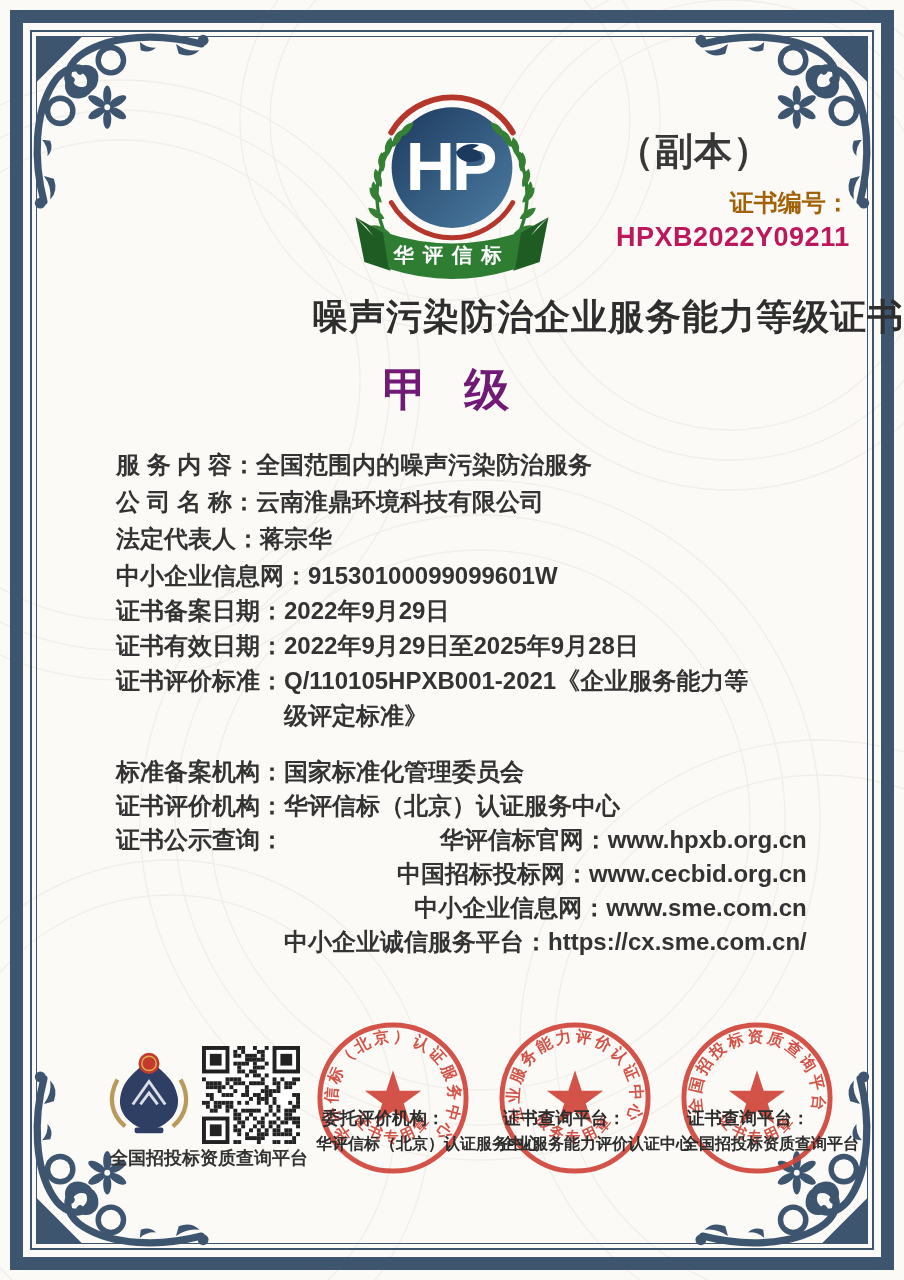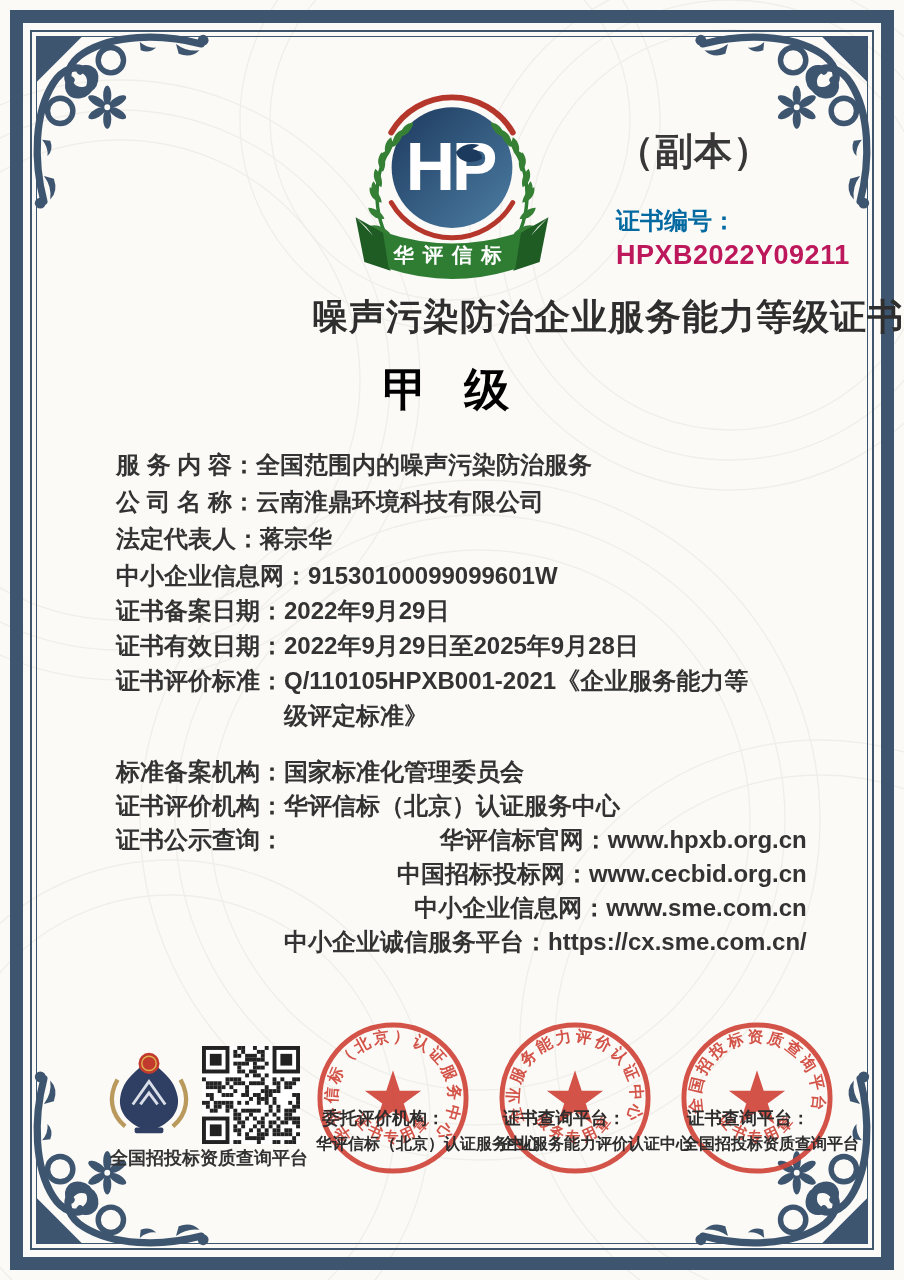--- a/index.html
+++ b/index.html
@@ -12,27 +12,27 @@
   .corner{position:absolute;width:190px;height:190px;pointer-events:none;}
   .corner.tl{left:24px;top:24px;}
   .corner.tr{right:24px;top:24px;transform:scaleX(-1);}
   .corner.bl{left:24px;bottom:24px;transform:scaleY(-1);}
   .corner.br{right:24px;bottom:24px;transform:scale(-1,-1);}
   .pattern{position:absolute;inset:0;opacity:.75;pointer-events:none;}
   
   .logo{position:absolute;left:340px;top:88px;width:224px;height:198px;}
   .copy-block{position:absolute;left:616px;top:126px;}
   .copy-mark{font-size:38px;font-weight:800;color:#383838;letter-spacing:1px;}
-  .certno-label{margin-top:28px;font-size:24px;font-weight:800;color:#0369a1;}
+  .certno-label{margin-top:10px;font-size:24px;font-weight:800;color:#a16207;text-align:right;}
   .certno-value{margin-top:3px;font-size:27px;font-weight:800;color:#be185d;letter-spacing:.5px;}
   
   .title{position:absolute;left:0;top:293px;width:100%;text-align:right;
          font-size:36px;font-weight:700;color:#2e2e2e;letter-spacing:1px;}
   .grade{position:absolute;left:0;top:360px;width:100%;text-align:center;
-         font-size:45px;font-weight:900;color:#000000;letter-spacing:12px;}
+         font-size:45px;font-weight:900;color:#701a75;letter-spacing:12px;}
   
   .block{position:absolute;left:116px;font-size:24px;font-weight:700;color:#333;}
   .blk-company{top:446px;line-height:37px;}
   .blk-cert{top:593px;line-height:35px;}
   .blk-query{top:755px;line-height:34px;text-align:right;}
   .irow{display:flex;align-items:flex-start;}
   .lbl{white-space:pre;flex:0 0 auto;}
   .val{white-space:pre-wrap;}
   .val-wrap{max-width:470px;white-space:normal;}
   .links > div{white-space:pre;}

